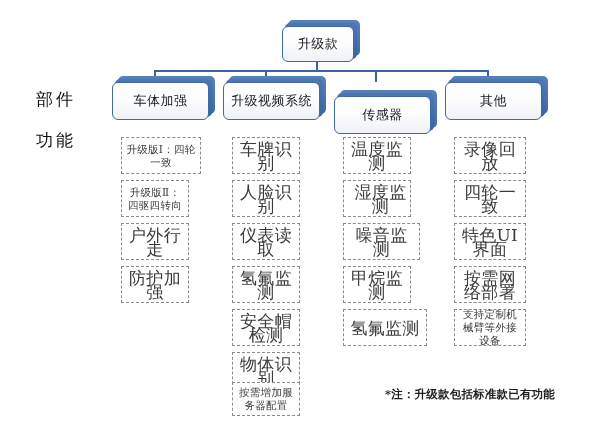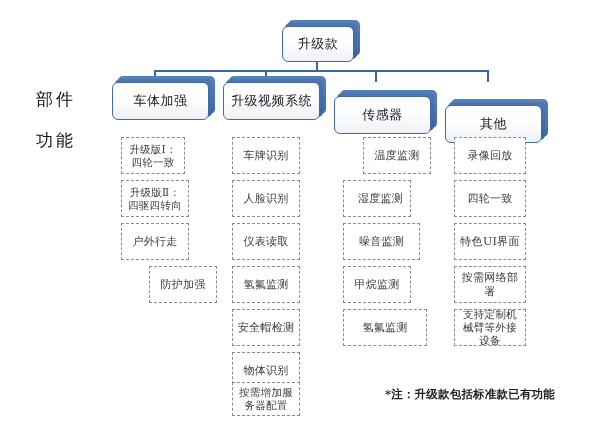--- a/index.html
+++ b/index.html
@@ -94,21 +94,21 @@
     border: 1px dashed #8b8b8b;
     background: #ffffff;
     display: flex;
     align-items: center;
     justify-content: center;
     text-align: center;
     padding: 0 3px;
   }
   .leaf span {
     font-family: "DejaVu Serif", "Liberation Serif", serif;
-    font-size: 11px;
+    font-size: 17px;
     line-height: 14px;
     color: #3b3b3b;
     letter-spacing: 0.3px;
   }
   .leaf.two-line span { font-size: 10.5px; line-height: 13px; }
 
   
   #footnote {
     position: absolute;
     left: 385px;
@@ -161,38 +161,38 @@
   </div>
 
   <div class="node" style="left:334px; top:96px; width:103px; height:38px;">
     <div class="back"></div>
     <div class="back2"></div>
     <div class="front">
       <span>传感器</span>
     </div>
   </div>
 
-  <div class="node" style="left:445px; top:82px; width:103px; height:38px;margin-top:23px;">
+  <div class="node" style="left:445px; top:82px; width:103px; height:38px;">
     <div class="back"></div>
     <div class="back2"></div>
     <div class="front">
       <span>其他</span>
     </div>
   </div>
 
-  <div class="leaf two-line" style="left:121px; top:137px; width:64px; height:37px;">
+  <div class="leaf two-line" style="left:121px; top:137px; width:80px; height:37px;">
     <span>升级版Ⅰ：四轮一致</span>
   </div>
   <div class="leaf two-line" style="left:121px; top:180px; width:68px; height:37px;">
     <span>升级版Ⅱ：四驱四转向</span>
   </div>
   <div class="leaf" style="left:121px; top:223px; width:68px; height:37px;">
     <span>户外行走</span>
   </div>
-  <div class="leaf" style="left:121px; top:266px; width:68px; height:37px;margin-left:28px;">
+  <div class="leaf" style="left:121px; top:266px; width:68px; height:37px;">
     <span>防护加强</span>
   </div>
 
   <div class="leaf" style="left:232px; top:137px; width:68px; height:37px;">
     <span>车牌识别</span>
   </div>
   <div class="leaf" style="left:232px; top:180px; width:68px; height:37px;">
     <span>人脸识别</span>
   </div>
   <div class="leaf" style="left:232px; top:223px; width:68px; height:37px;">
@@ -204,21 +204,21 @@
   <div class="leaf" style="left:232px; top:309px; width:68px; height:37px;">
     <span>安全帽检测</span>
   </div>
   <div class="leaf" style="left:232px; top:352px; width:68px; height:37px;">
     <span>物体识别</span>
   </div>
   <div class="leaf two-line" style="left:232px; top:382px; width:68px; height:34px;">
     <span>按需增加服务器配置</span>
   </div>
 
-  <div class="leaf" style="left:343px; top:137px; width:68px; height:37px;margin-left:20px;">
+  <div class="leaf" style="left:343px; top:137px; width:68px; height:37px;">
     <span>温度监测</span>
   </div>
   <div class="leaf" style="left:343px; top:180px; width:68px; height:37px;padding-left:10px;">
     <span>湿度监测</span>
   </div>
   <div class="leaf" style="left:343px; top:223px; width:77px; height:37px;">
     <span>噪音监测</span>
   </div>
   <div class="leaf" style="left:343px; top:266px; width:68px; height:37px;">
     <span>甲烷监测</span>

